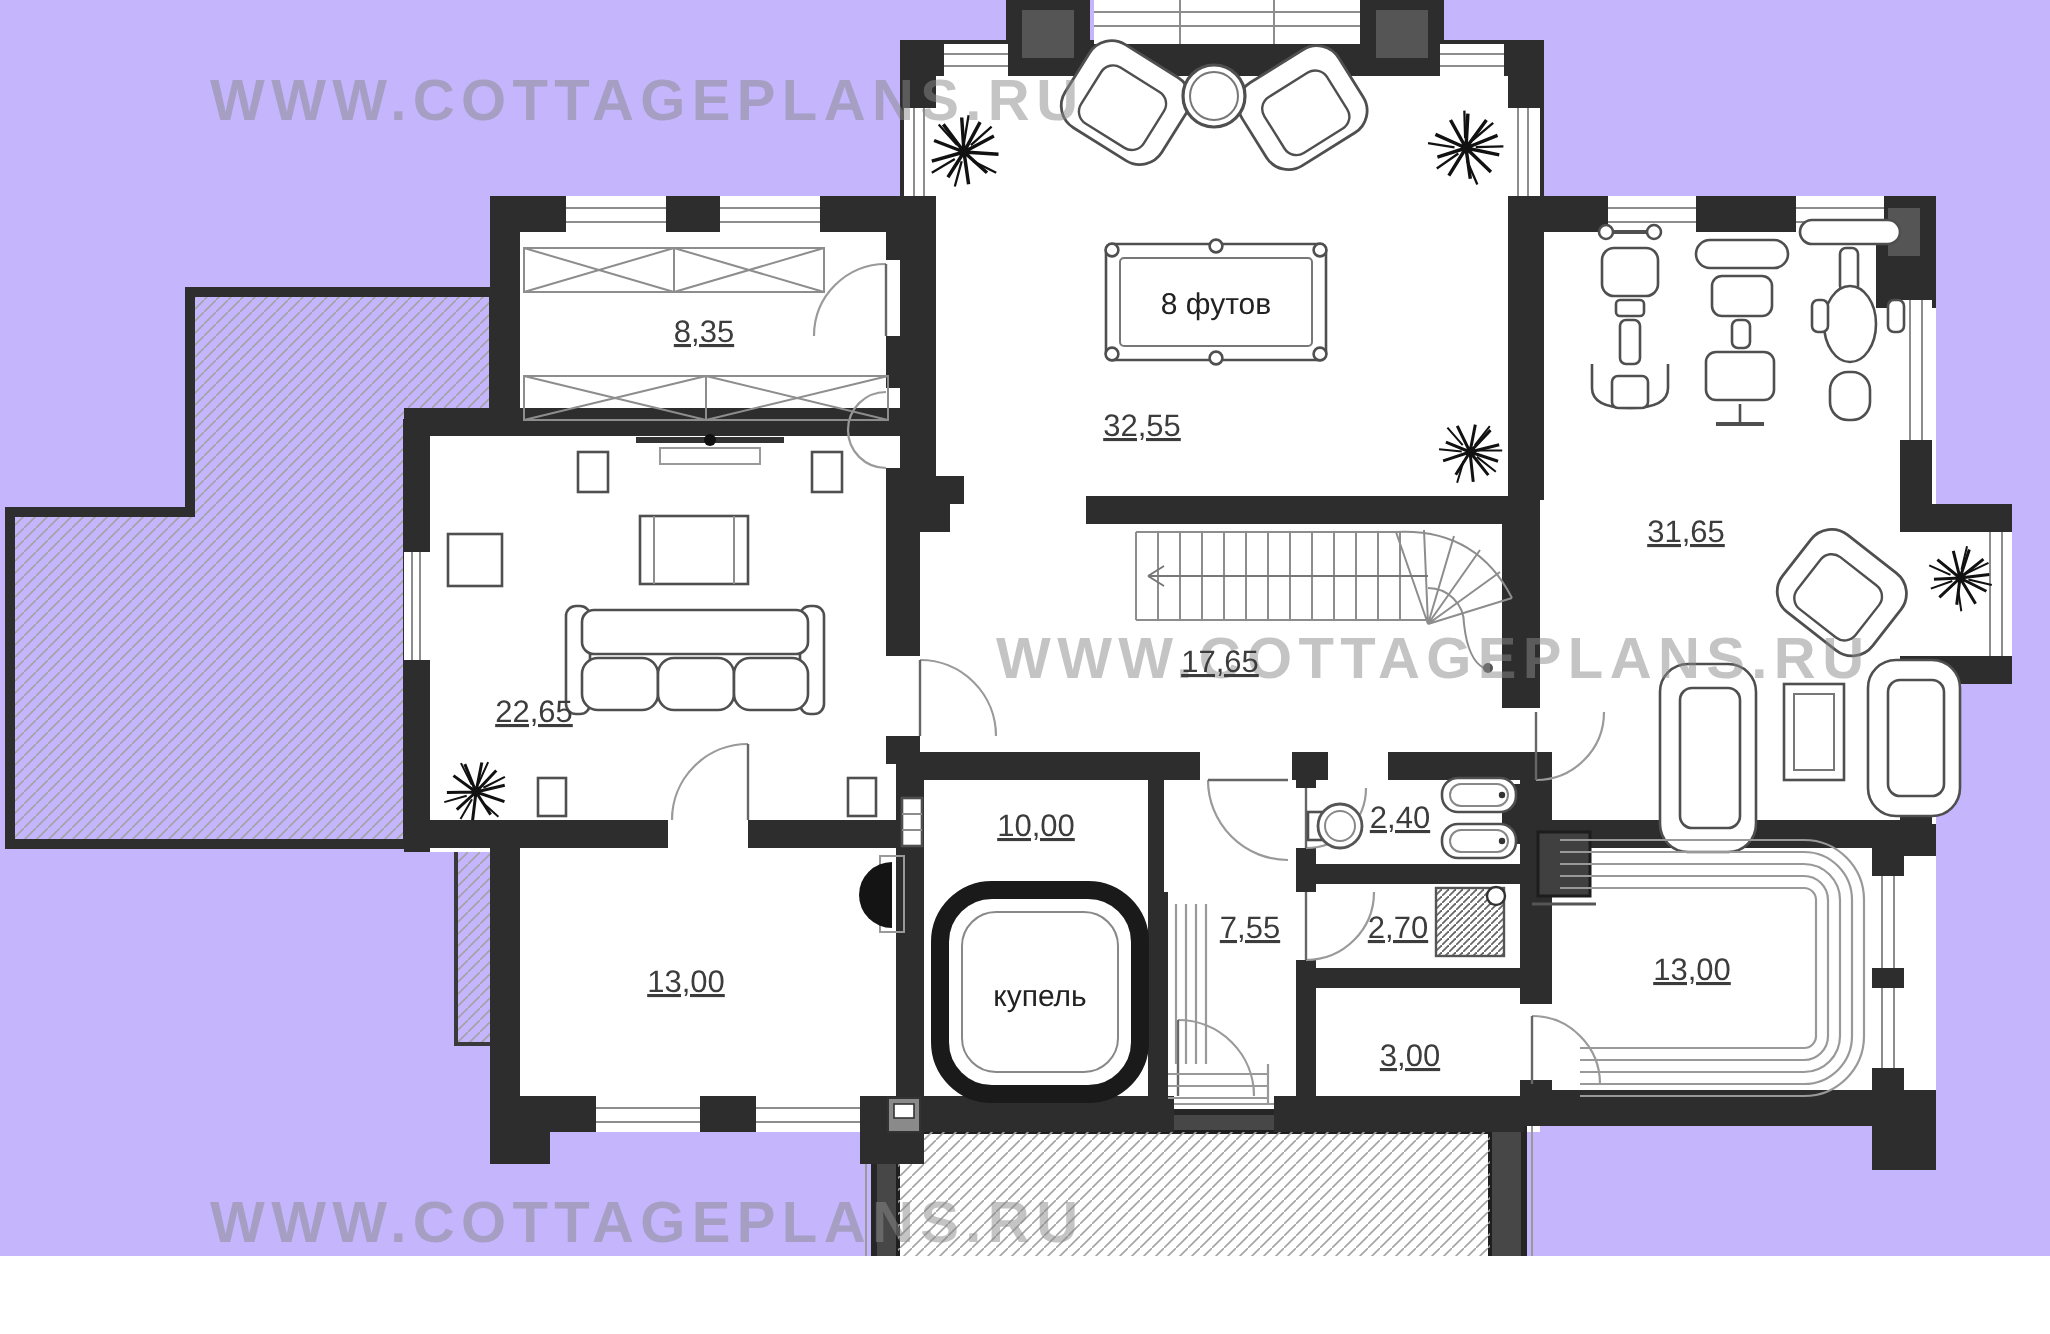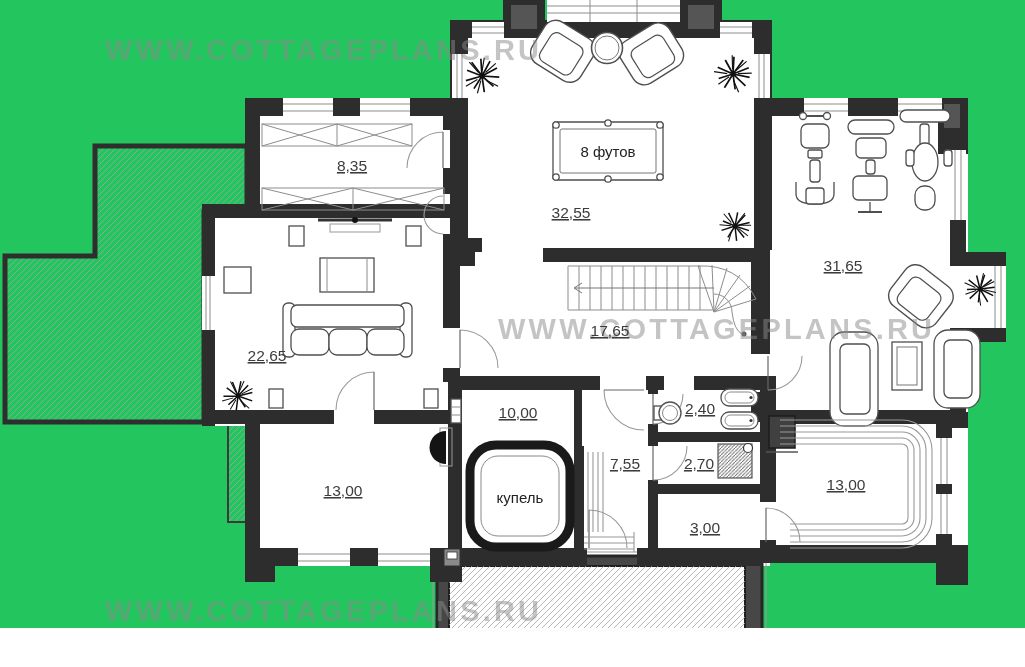--- a/index.html
+++ b/index.html
@@ -1,16 +1,16 @@
 <!DOCTYPE html>
 <html><head>
 <meta charset="utf-8">
 <style>
   html,body{margin:0;padding:0;background:#ffffff;}
-  .stage{width:1025px;height:628px;position:relative;background:#22c55e;overflow:hidden;}
+  .stage{width:1025px;height:628px;position:relative;background:#c4b5fd;overflow:hidden;}
   svg{display:block;}
   text{font-family:"Liberation Sans","DejaVu Sans",sans-serif;}
   .area{font-size:15.5px;fill:#3c3c3c;text-decoration:underline;text-anchor:middle;}
   .fixlabel{font-size:15px;fill:#222;text-anchor:middle;}
   .wm{font-size:29px;font-weight:bold;fill:#8a8a8a;opacity:0.5;letter-spacing:3.2px;}
   .furn{stroke:#4f4f4f;fill:#ffffff;stroke-width:1.3;}
   .thin{stroke:#8d8d8d;stroke-width:1;fill:none;}
   .door{stroke:#9a9a9a;stroke-width:1.1;fill:none;}
   .leaf{stroke:#666;stroke-width:1.2;}
   .bench{stroke:#999;stroke-width:1.1;fill:none;}

